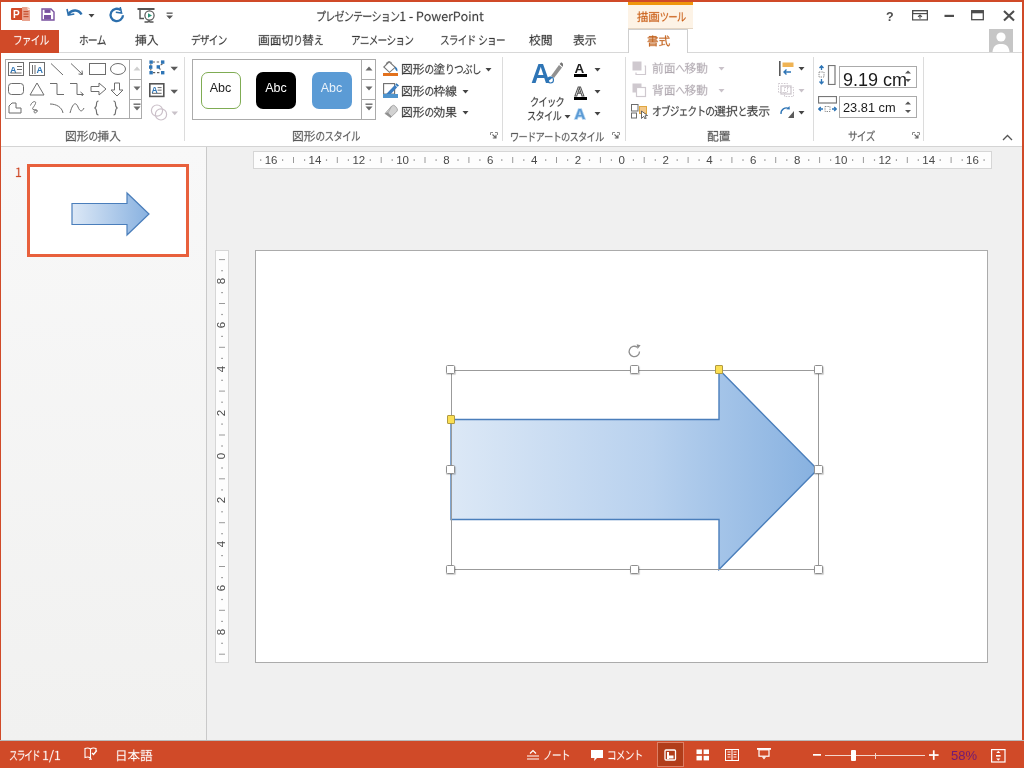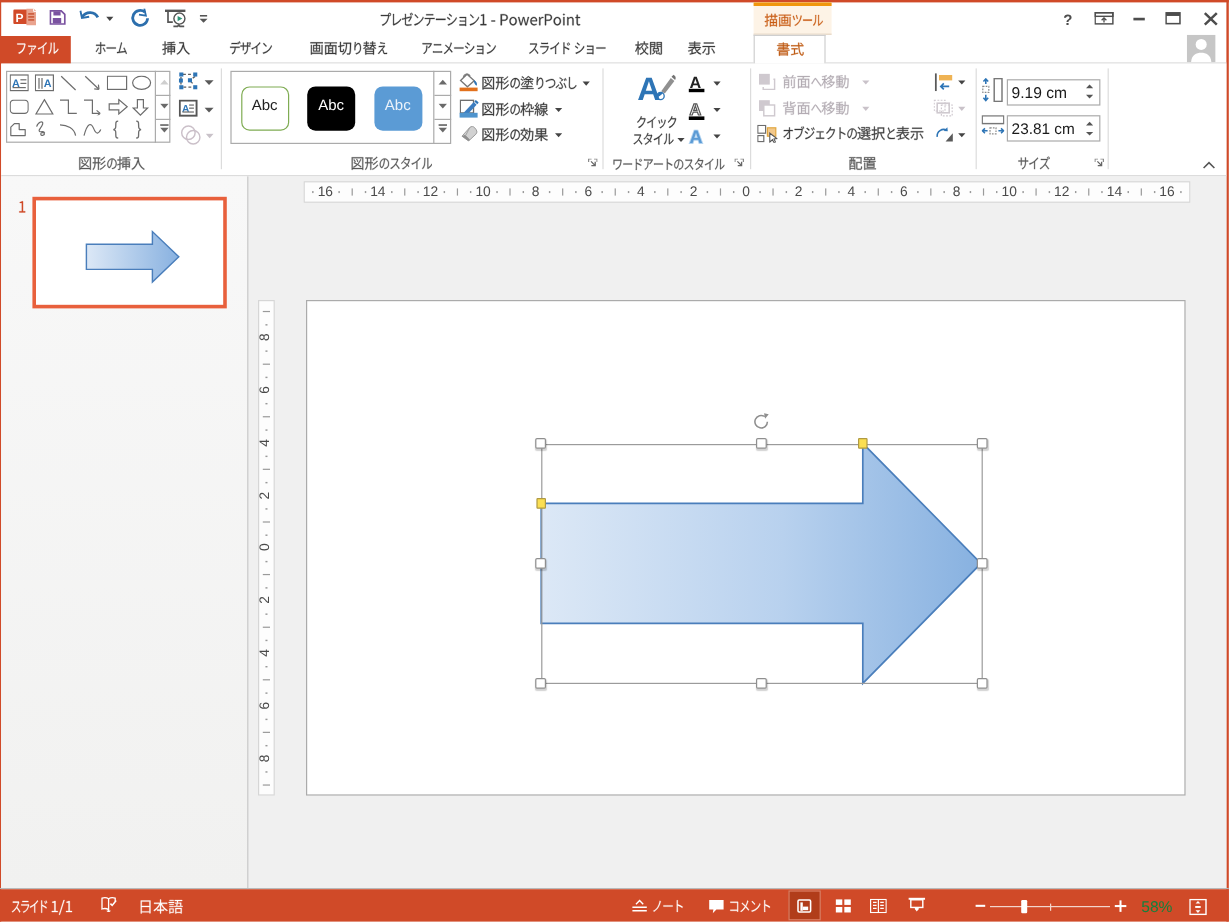--- a/index.html
+++ b/index.html
@@ -397,21 +397,21 @@
 <svg class="ab" style="left:705.7px;top:130px" width="25" height="16" viewBox="0 0 25 16">
     <path fill="#595959" stroke="#595959" stroke-width="0.25" transform="translate(1,10.6)" d="M6.6 -9.5V-8.7H10.2V-5.7H6.6V-0.5C6.6 0.6 6.9 0.8 7.9 0.8C8.2 0.8 9.7 0.8 10 0.8C11 0.8 11.3 0.3 11.4 -1.7C11.1 -1.7 10.8 -1.9 10.6 -2.0C10.6 -0.3 10.5 0.1 9.9 0.1C9.6 0.1 8.3 0.1 8 0.1C7.5 0.1 7.4 -0 7.4 -0.5V-4.9H10.2V-4.1H10.9V-9.5ZM1.7 -1.9H5.0V-0.6H1.7ZM1.7 -2.5V-6.7H2.5V-5.7C2.5 -5.1 2.4 -4.3 1.7 -3.6C1.8 -3.6 2 -3.4 2 -3.3C2.8 -4 3 -5 3 -5.7V-6.7H3.7V-4.4C3.7 -3.8 3.8 -3.7 4.3 -3.7C4.4 -3.7 4.8 -3.7 4.9 -3.7L5 -3.7V-2.5ZM0.7 -9.6V-8.9H2.4V-7.4H1.0V0.9H1.7V0.1H5.0V0.7H5.7V-7.4H4.3V-8.9H5.9V-9.6ZM3 -7.4V-8.9H3.7V-7.4ZM4.2 -6.7H5.0V-4.2L5 -4.2C5 -4.2 4.9 -4.2 4.8 -4.2C4.7 -4.2 4.4 -4.2 4.3 -4.2C4.2 -4.2 4.2 -4.2 4.2 -4.4Z M19.4 -9.0H21.5V-7.8H19.4ZM16.6 -9.0H18.6V-7.8H16.6ZM13.9 -9.0H15.9V-7.8H13.9ZM16 -3.4H21.0V-2.7H16.0ZM16 -2.2H21.0V-1.5H16.0ZM16 -4.6H21.0V-3.9H16.0ZM15.3 -5.1V-0.9H21.7V-5.1H17.9L18 -5.9H22.7V-6.5H18.1L18.2 -7.2H22.2V-9.6H13.1V-7.2H17.4L17.3 -6.5H12.6V-5.9H17.2L17.1 -5.1ZM13.2 -4.9V0.9H14.0V0.4H23.0V-0.2H14.0V-4.9Z"></path>
   </svg>
 <svg class="ab" style="left:818px;top:65px;" width="19" height="20" viewBox="0 0 19 20">
     <path d="M3.5 0.5 L3.5 5 M1.5 3 L3.5 0.8 L5.5 3" fill="none" stroke="#2e75b6" stroke-width="1.3"></path>
 <path d="M3.5 14 L3.5 19 M1.5 16.5 L3.5 18.8 L5.5 16.5" fill="none" stroke="#2e75b6" stroke-width="1.3"></path>
 <rect x="1" y="7" width="5" height="5" fill="#fff" stroke="#8a8a8a" stroke-width="1" stroke-dasharray="1.4 1"></rect>
 <rect x="10.5" y="0.5" width="6.5" height="19" fill="#fff" stroke="#777" stroke-width="1.2"></rect>
   </svg>
 <div style="left:839px;top:65.5px;width:78px;height:22px;background:#fff;border:1px solid #ababab"></div>
-<div style="left:843px;top:69.8px;font-size:13px;color:#1a1a1a">9.19 cm</div>
+<div style="left:843px;top:69.8px;font-size:18px;color:#1a1a1a">9.19 cm</div>
 <svg class="ab" style="left:903px;top:69px;" width="12" height="15" viewBox="0 0 12 15">
     <path d="M2 4.5 L5 1.5 L8 4.5 Z" fill="#555"></path>
     <path d="M2 10 L5 13 L8 10 Z" fill="#555"></path>
   </svg>
 <svg class="ab" style="left:818px;top:96px;" width="19" height="20" viewBox="0 0 19 20">
     <rect x="0.5" y="0.5" width="18" height="6.5" fill="#fff" stroke="#777" stroke-width="1.2"></rect>
 <rect x="7" y="10.5" width="5" height="5" fill="#fff" stroke="#8a8a8a" stroke-width="1" stroke-dasharray="1.4 1"></rect>
 <path d="M0.5 13 L5 13 M2.8 11 L0.7 13 L2.8 15" fill="none" stroke="#2e75b6" stroke-width="1.3"></path>
 <path d="M14 13 L18.5 13 M16.2 11 L18.3 13 L16.2 15" fill="none" stroke="#2e75b6" stroke-width="1.3"></path>
   </svg>
@@ -637,18 +637,18 @@
 <svg class="ab" style="left:812px;top:752px;" width="11" height="6" viewBox="0 0 11 6">
     <rect x="1" y="2" width="8" height="1.7" fill="#fff"></rect>
   </svg>
 <div style="left:825px;top:754.6px;width:100px;height:1.4px;background:#f3d5cc"></div>
 <div style="left:874.5px;top:752.5px;width:1.3px;height:6px;background:#f3d5cc"></div>
 <div style="left:851px;top:749.5px;width:4.6px;height:11px;background:#fff;border-radius:1px"></div>
 <svg class="ab" style="left:928px;top:749px;" width="12" height="13" viewBox="0 0 12 13">
     <rect x="1" y="5.2" width="9.6" height="1.7" fill="#fff"></rect>
     <rect x="4.9" y="1.3" width="1.7" height="9.6" fill="#fff"></rect>
   </svg>
-<div style="left:951px;top:747.5px;font-size:13px;color:#15803d">58%</div>
+<div style="left:951px;top:747.5px;font-size:13px;color:#701a75">58%</div>
 <svg class="ab" style="left:991px;top:749px;" width="15" height="14" viewBox="0 0 15 14">
     <rect x="0.6" y="0.6" width="13.4" height="12.4" fill="none" stroke="#fff" stroke-width="1.2"></rect>
 <path d="M7.3 1.8 L9.3 4 L5.3 4 Z" fill="#fff"></path>
     <path d="M7.3 11.8 L9.3 9.6 L5.3 9.6 Z" fill="#fff"></path>
 <rect x="5" y="6" width="4.6" height="1.6" fill="#fff"></rect>
   </svg>
 </body></html>

